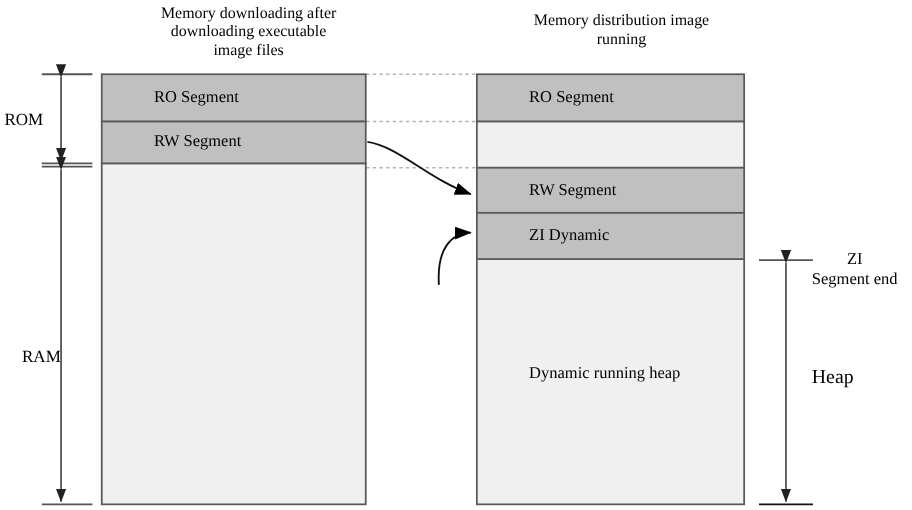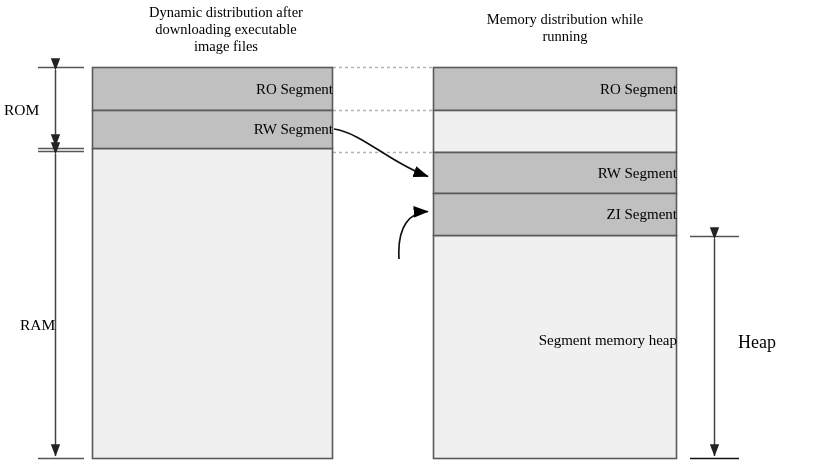--- a/index.html
+++ b/index.html
@@ -35,21 +35,22 @@
     color: #000000;
     white-space: pre;
     line-height: 1.18;
   }
   .title {
     font-size: 14.5px;
     text-align: center;
   }
   .seg-label {
     font-size: 15px;
-    text-align: right;
+    text-align: left;
+    margin-left: 48px;
   }
   .side-label {
     font-size: 15.5px;
     text-align: left;
   }
   #title-left {
     left: 108px;
     top: 4px;
     width: 236px;
   }
@@ -125,39 +126,41 @@
     </g>
 
     <g>
       <path d="M334,129 C362,133 390,163 428,176.5" fill="none" stroke="#111111" stroke-width="1.7" marker-end="url(#arrowFilled)"></path>
     </g>
     <g>
       <path d="M399,259 C397,226 410,212 428,211.5" fill="none" stroke="#111111" stroke-width="1.7" marker-end="url(#arrowFilled)"></path>
     </g>
   </svg>
 
-  <div class="txt title" id="title-left">Dynamic distribution after
+  <div class="txt title" id="title-left">Memory downloading after
 downloading executable
 image files</div>
 
-  <div class="txt title" id="title-right">Memory distribution while
+  <div class="txt title" id="title-right">Memory distribution image
 running</div>
 
   <div class="txt seg-label" id="label-ro-left">RO Segment</div>
 
   <div class="txt seg-label" id="label-rw-left">RW Segment</div>
 
   <div class="txt seg-label" id="label-ro-right">RO Segment</div>
 
   <div class="txt seg-label" id="label-rw-right">RW Segment</div>
 
-  <div class="txt seg-label" id="label-zi-right">ZI Segment</div>
+  <div class="txt seg-label" id="label-zi-right">ZI Dynamic</div>
 
-  <div class="txt seg-label" id="label-heap-area">Segment memory heap</div>
+  <div class="txt seg-label" id="label-heap-area">Dynamic running heap</div>
 
   <div class="txt side-label" id="label-rom">ROM</div>
 
   <div class="txt side-label" id="label-ram">RAM</div>
 
+  <div class="txt" id="label-zi-end">ZI
+Segment end</div>
 
   <div class="txt" id="label-heap">Heap</div>
 
 </div>
 
 </body></html>

